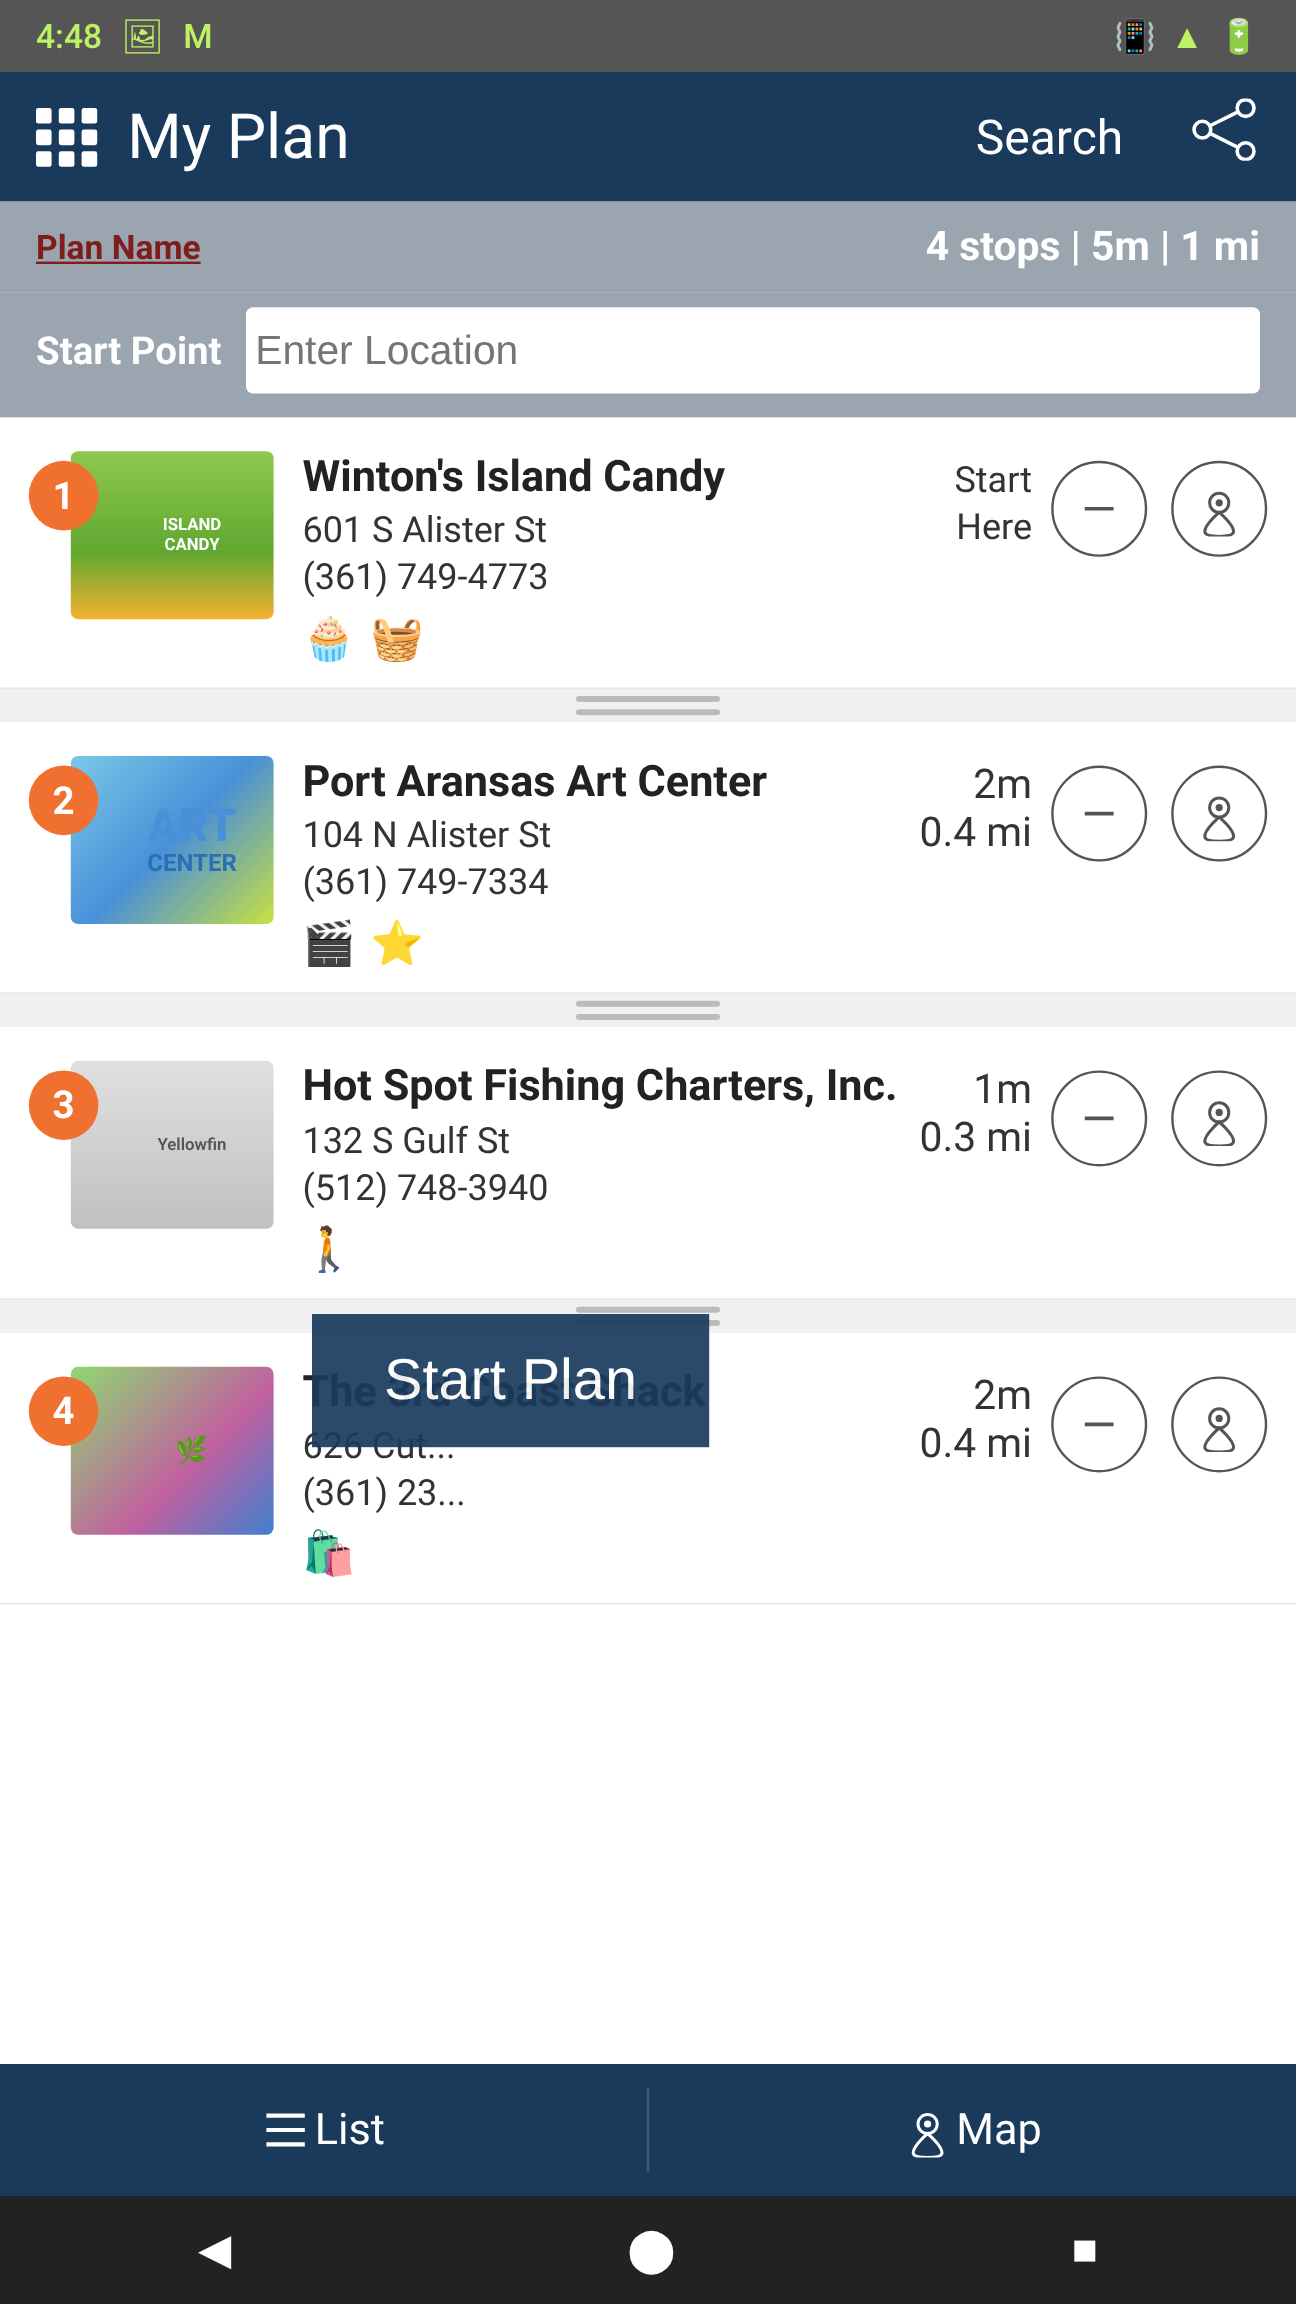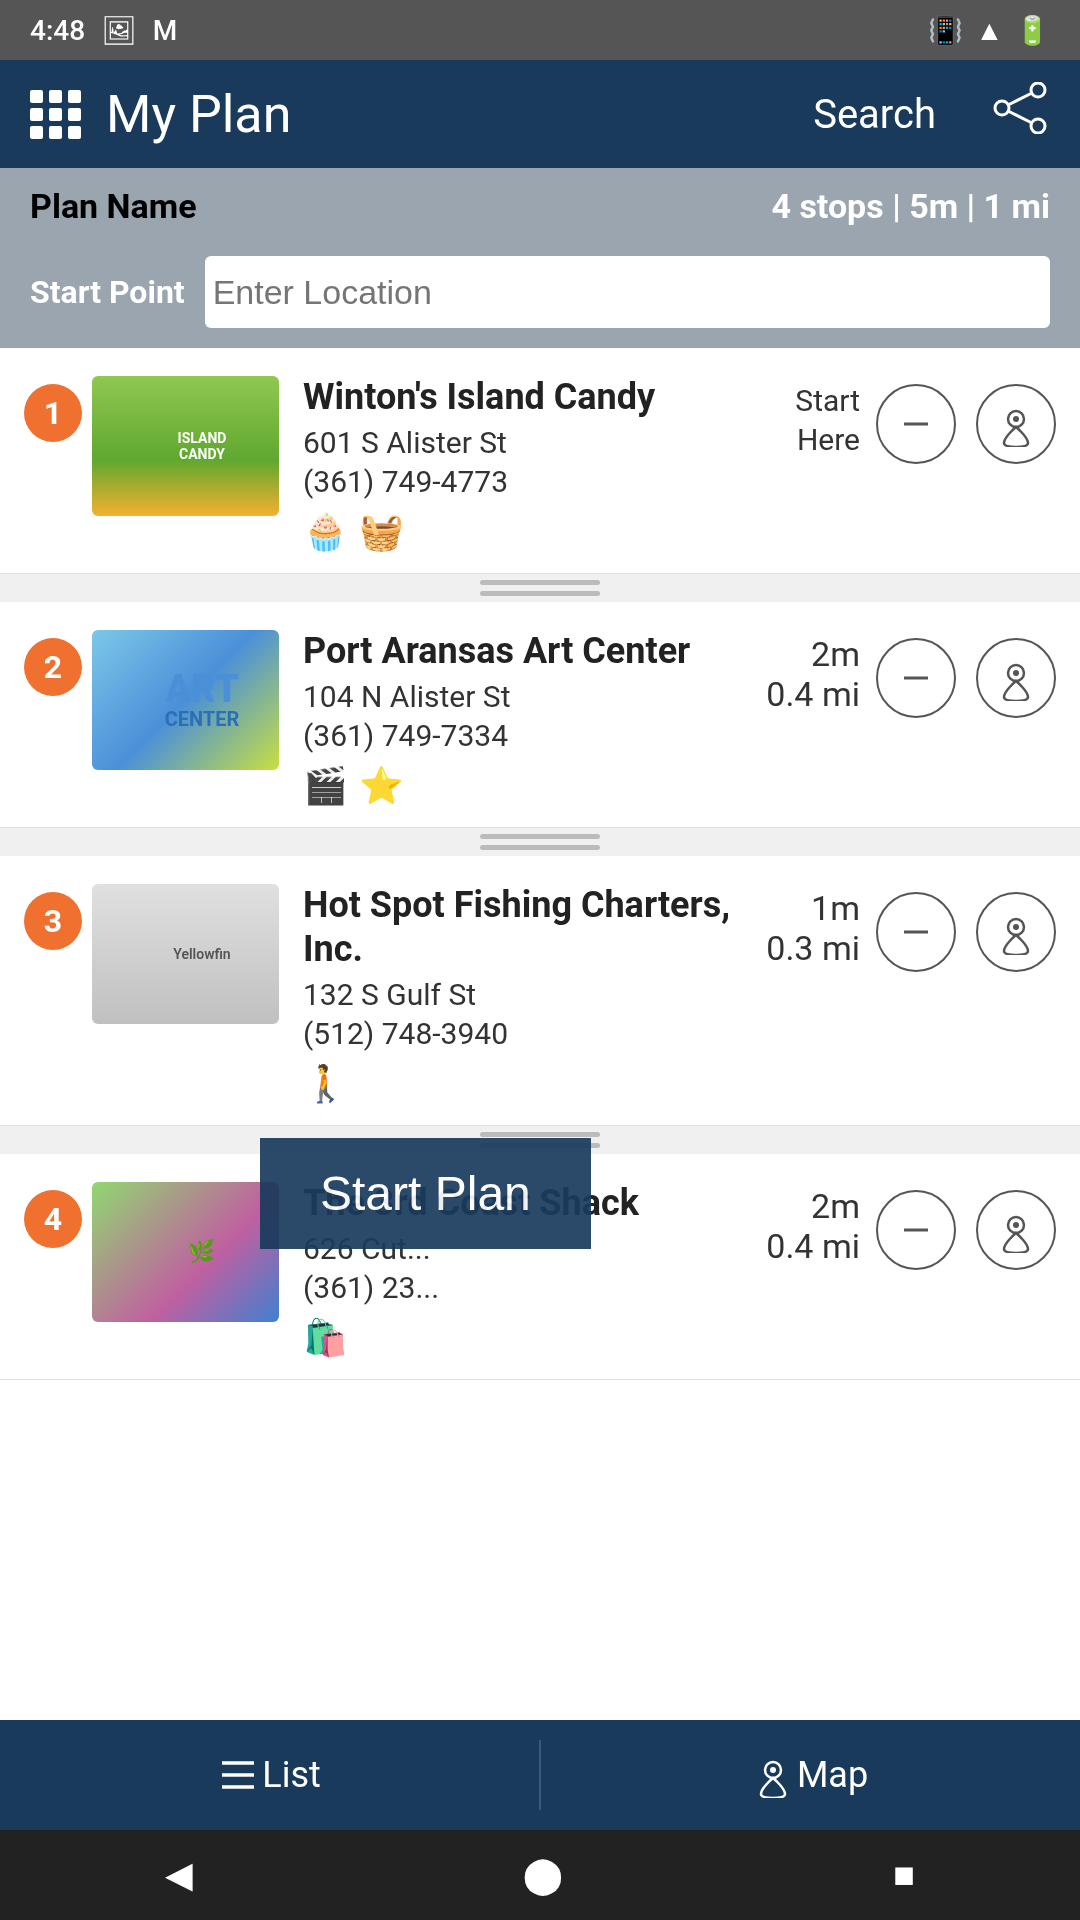--- a/index.html
+++ b/index.html
@@ -9,21 +9,21 @@
       min-height: 1920px;
       font-family: 'Roboto', Arial, sans-serif;
       background: #f0f0f0;
       display: flex;
       flex-direction: column;
     }
 
     
     .status-bar {
       background: #555;
-      color: #ffffff;
+      color: #bef264;
       height: 60px;
       display: flex;
       align-items: center;
       justify-content: space-between;
       padding: 0 30px;
       font-size: 28px;
       font-weight: 500;
     }
     .status-left { display: flex; align-items: center; gap: 16px; }
     .status-right { display: flex; align-items: center; gap: 12px; }
@@ -72,23 +72,24 @@
 
     
     .plan-info-bar {
       background: #9aa5b0;
       padding: 18px 30px;
       display: flex;
       justify-content: space-between;
       align-items: center;
     }
     .plan-name-label {
-      color: #000000;
-      font-size: 34px;
+      color: #7f1d1d;
+      font-size: 28px;
       font-weight: 700;
+      text-decoration: underline;
     }
     .plan-stats {
       color: white;
       font-size: 34px;
       font-weight: 700;
     }
 
     
     .start-point-bar {
       background: #9aa5b0;
@@ -142,25 +143,25 @@
       display: flex;
       align-items: center;
       justify-content: center;
       flex-shrink: 0;
       margin-top: 8px;
       position: absolute;
       left: 24px;
       top: 28px;
     }
     .stop-image {
-      width: 187px;
+      width: 169px;
       height: 140px;
       border-radius: 6px;
       flex-shrink: 0;
-      margin-left: 68px;
+      margin-left: 35px;
       background: #ccc;
       overflow: hidden;
       display: flex;
       align-items: center;
       justify-content: center;
       padding-left: 33px;
     }
     .stop-info {
       flex: 1;
       margin-left: 24px;

